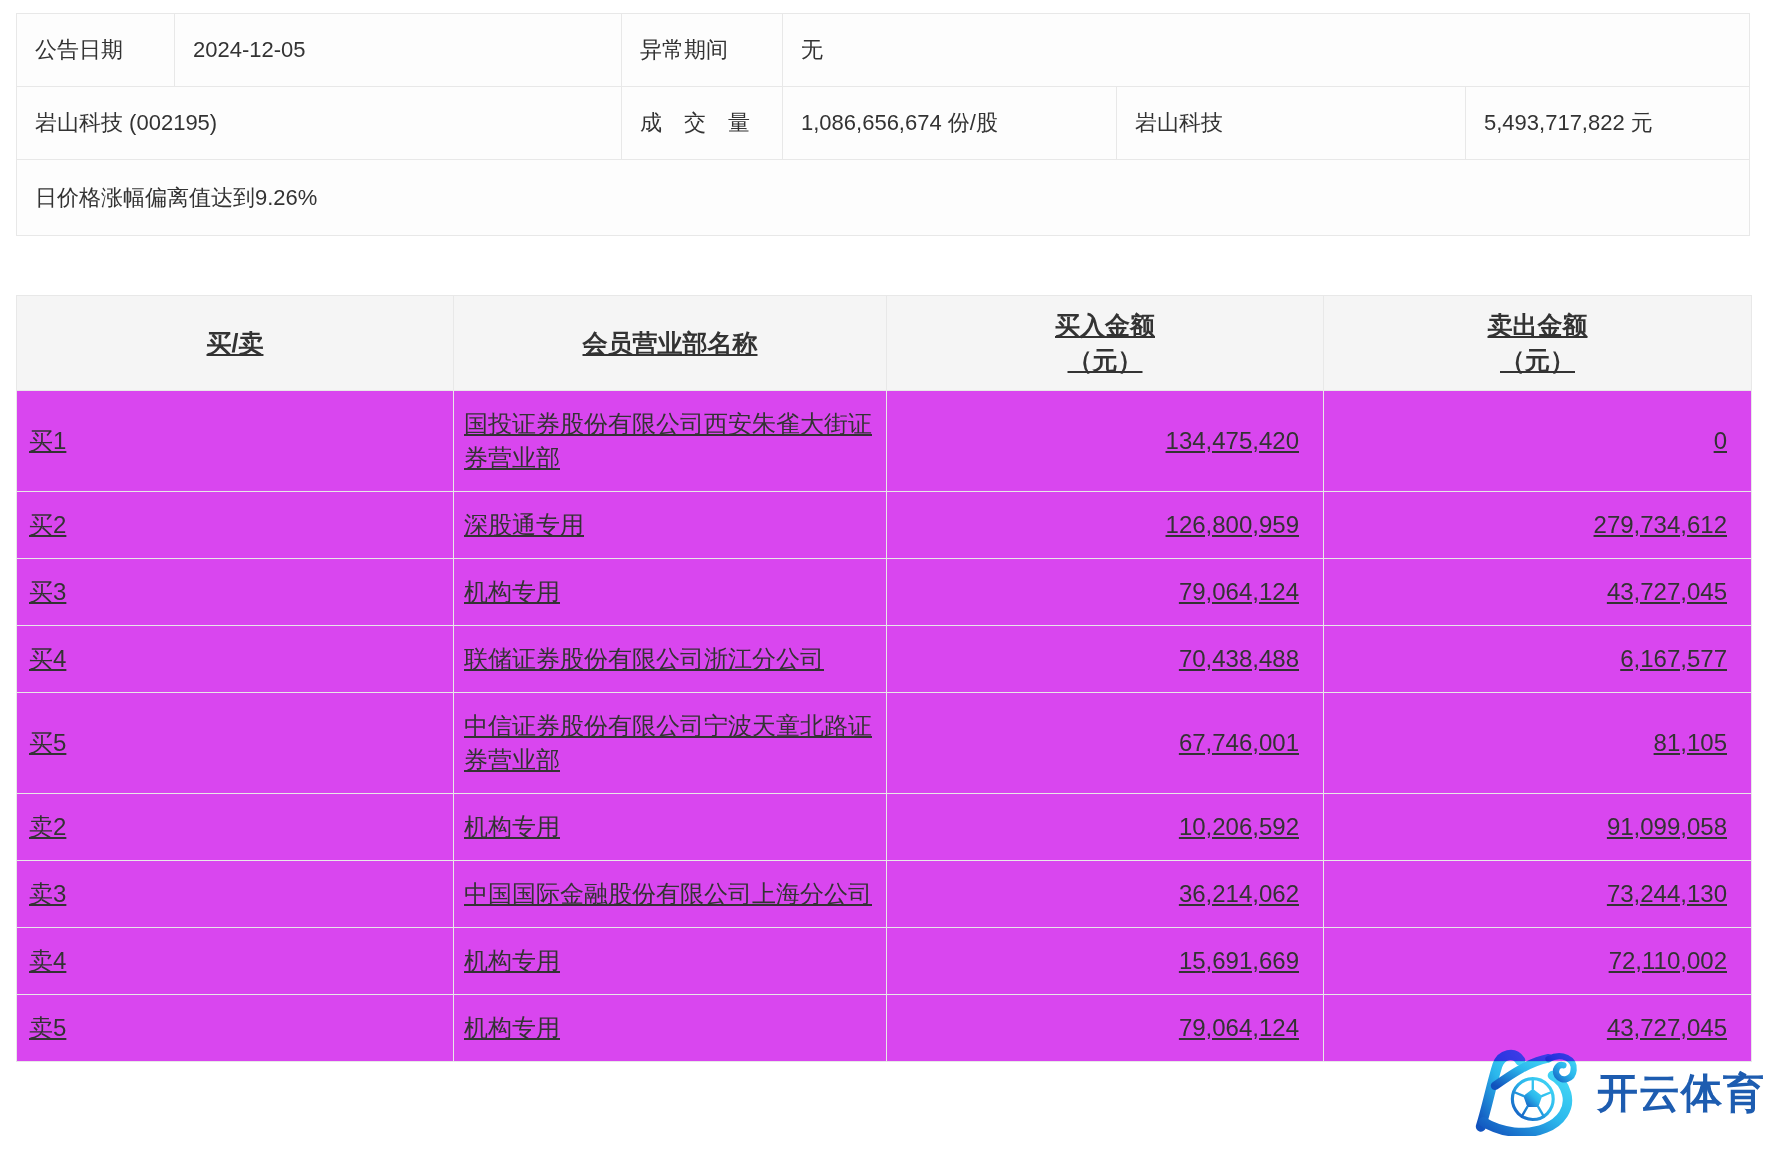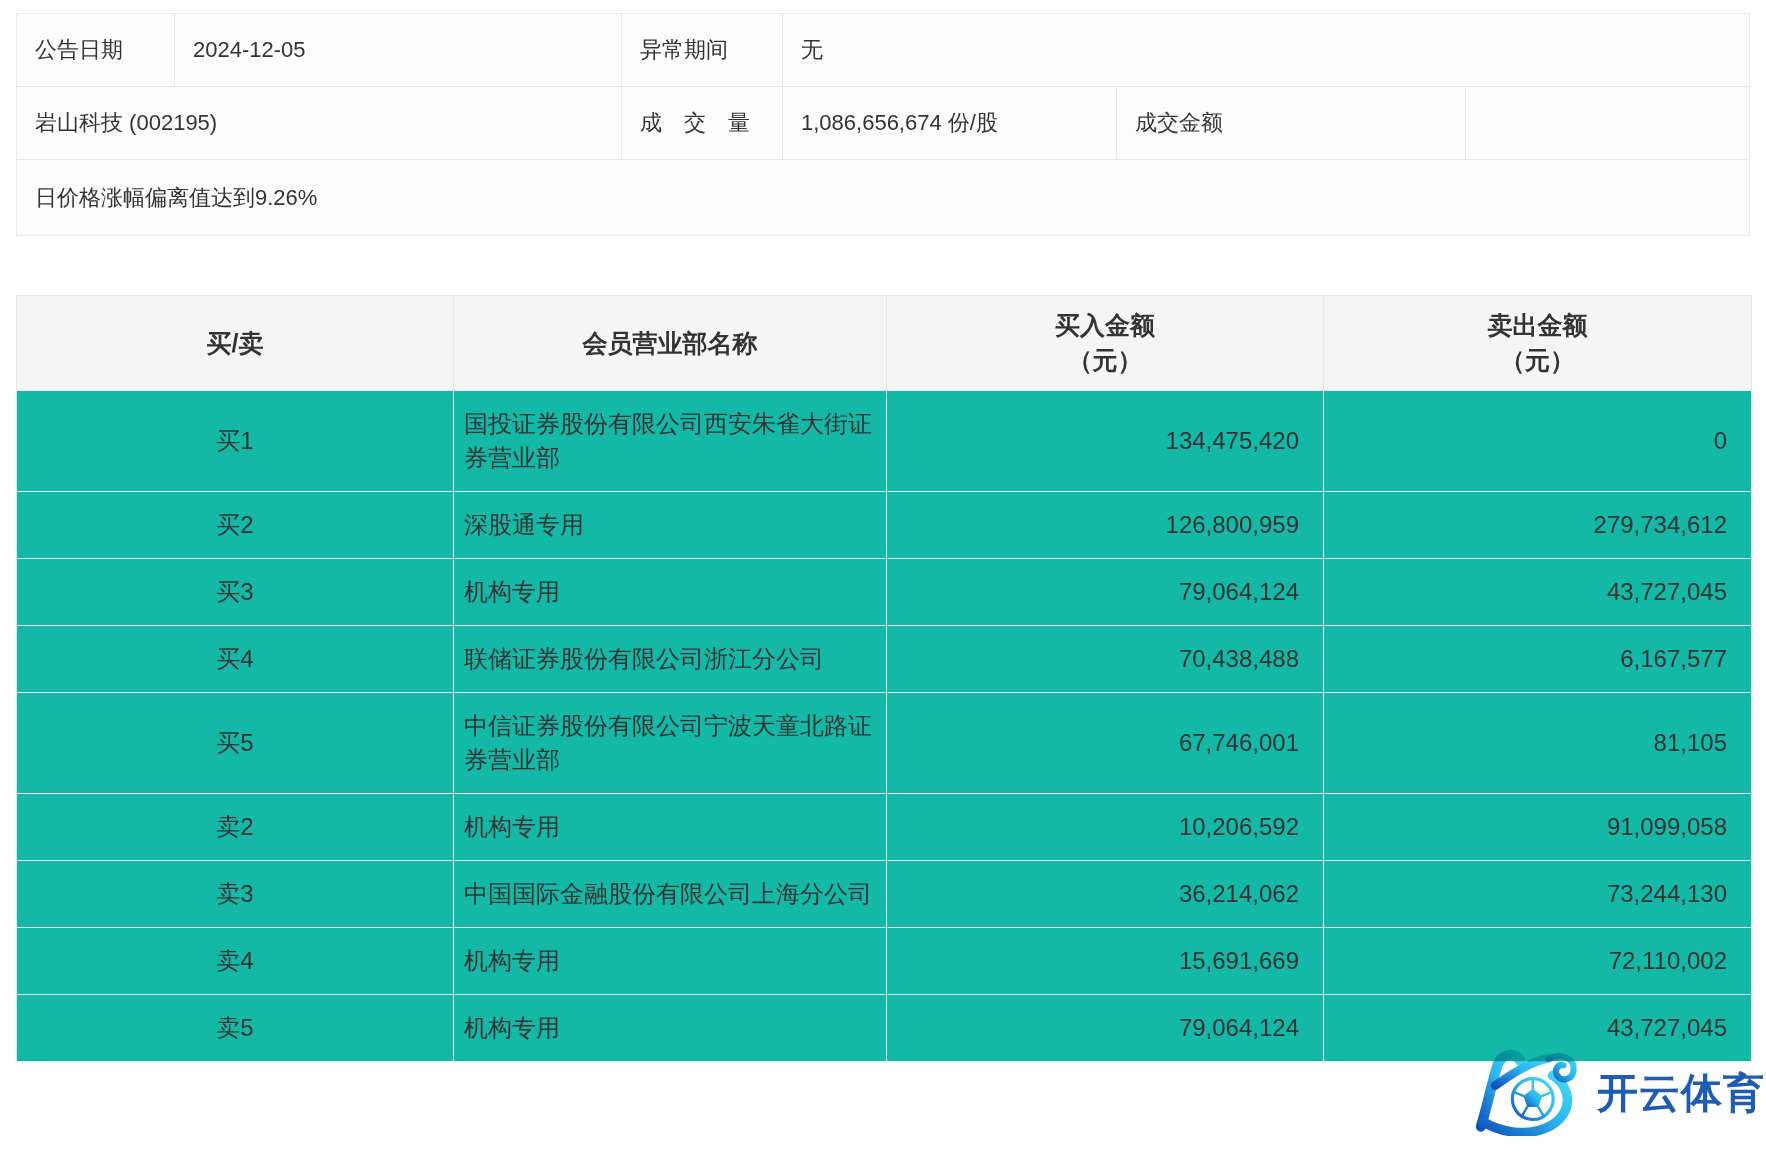--- a/index.html
+++ b/index.html
@@ -22,30 +22,30 @@
   .w-announce{width:158px;}
   .w-date{width:447px;}
   .w-small{width:161px;}
   .w-stock{width:605px;}
   .w-volume{width:334px;}
   .w-turnover{width:349px;}
   .flex1{flex:1;}
   
   .main-table{
     position:absolute;left:16px;top:295px;width:1735px;
-    border-collapse:collapse;table-layout:fixed;background:#14b8a6;
-    font-size:24px;color:#333333;
+    border-collapse:collapse;table-layout:fixed;background:#d946ef;
+    font-size:24px;color:#333333;text-decoration:underline;
   }
   .main-table th,.main-table td{border:1px solid #e8e8e8;vertical-align:middle;box-sizing:border-box;}
   .main-table thead th{
     background:#f5f5f5;font-weight:600;font-size:25px;text-align:center;
     padding:12px 10px;line-height:35px;white-space:pre-line;
   }
   .main-table td{padding:16px 12px;line-height:34px;}
-  td.side{text-align:center;}
+  td.side{text-align:left;}
   td.branch{text-align:left;padding-left:10px;word-break:break-all;}
   td.num{text-align:right;padding-right:24px;font-variant-numeric:tabular-nums;}
   
   .watermark{
     position:absolute;left:1473px;top:1048px;display:flex;align-items:center;gap:6px;
     mix-blend-mode:multiply;cursor:pointer;
   }
   .wm-text{display:flex;align-items:flex-start;}
   .wm-brand{font-size:41px;font-weight:700;color:#1d5cb0;letter-spacing:1px;line-height:1.05;white-space:nowrap;}
   .wm-domain{font-size:27px;font-weight:700;color:#15803d;letter-spacing:2px;line-height:1.0;margin-top:12px;white-space:nowrap;}
@@ -59,21 +59,22 @@
     <div class="info-row">
       <div class="info-cell brd w-announce">公告日期</div>
       <div class="info-cell brd w-date">2024-12-05</div>
       <div class="info-cell brd w-small">异常期间</div>
       <div class="info-cell flex1">无</div>
     </div>
     <div class="info-row">
       <div class="info-cell brd w-stock">岩山科技 (002195)</div>
       <div class="info-cell brd w-small">成　交　量</div>
       <div class="info-cell brd w-volume">1,086,656,674 份/股</div>
-      <div class="info-cell brd w-turnover">成交金额</div>
+      <div class="info-cell brd w-turnover">岩山科技</div>
+      <div class="info-cell flex1">5,493,717,822 元</div>
     </div>
     <div class="info-row last">
       <div class="info-cell flex1">日价格涨幅偏离值达到9.26%</div>
     </div>
   </section>
 
   <table class="main-table">
     <colgroup>
         <col style="width:437px">
         <col style="width:433px">

